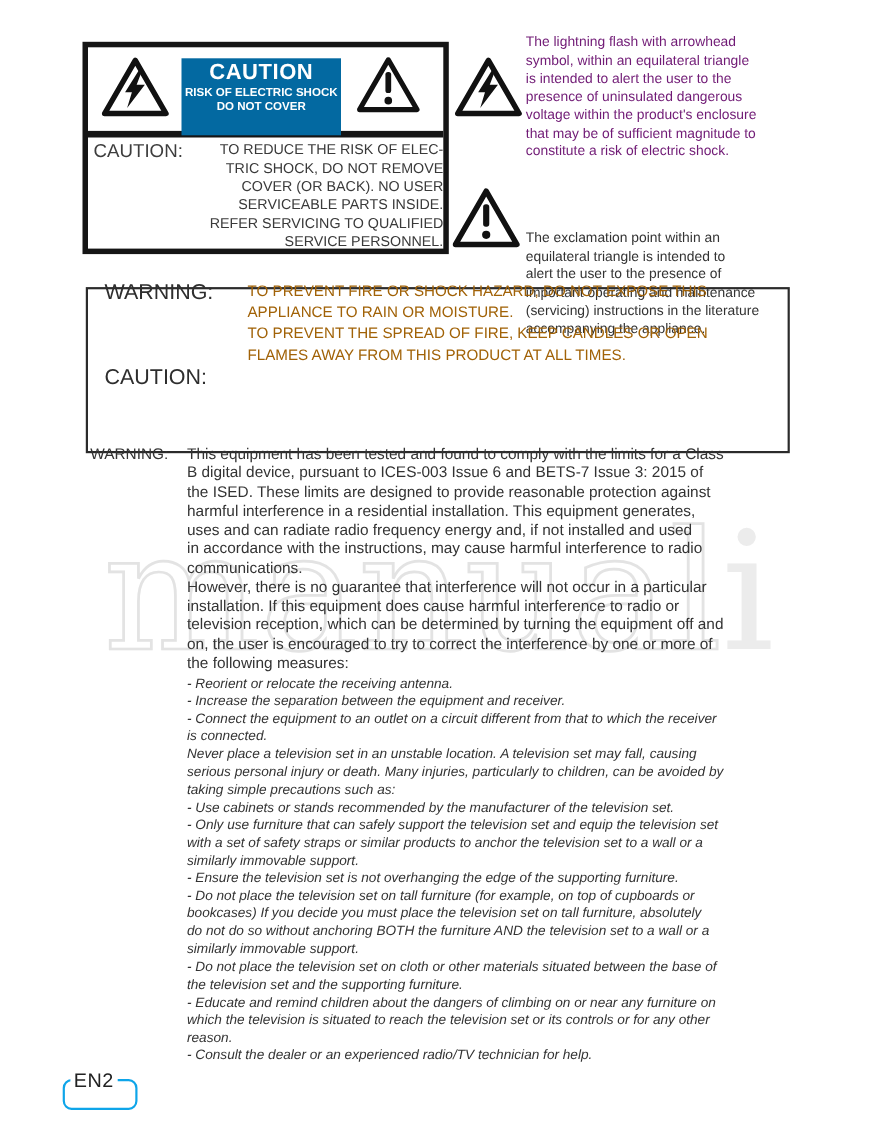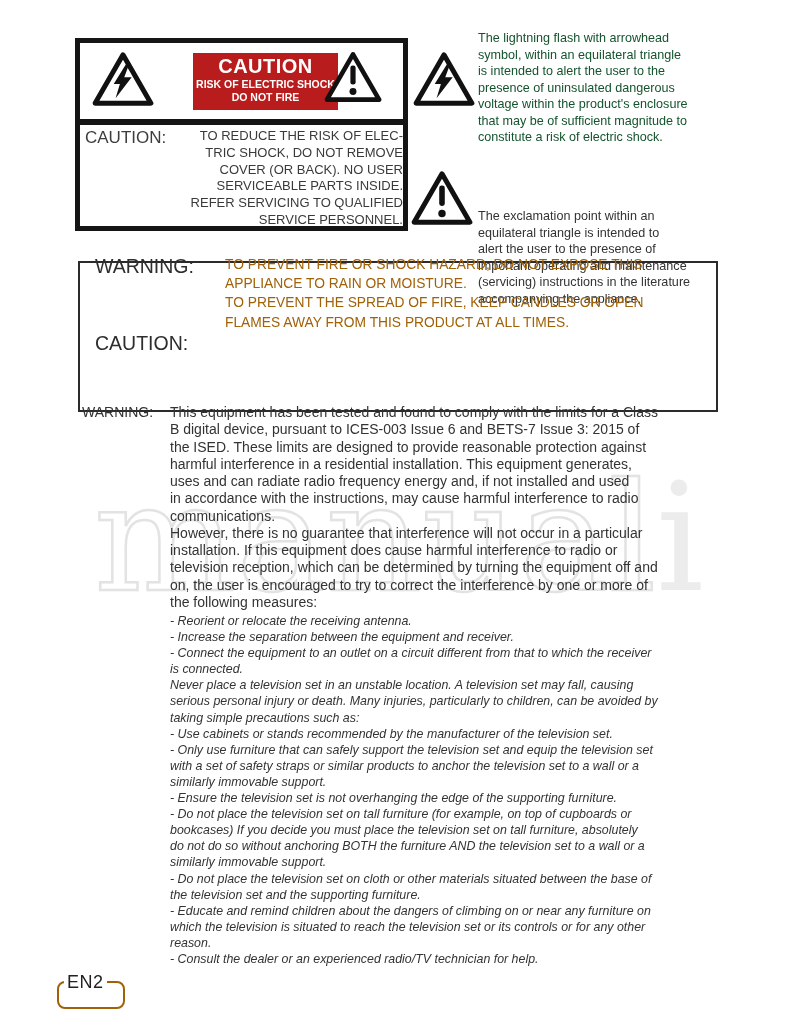--- a/index.html
+++ b/index.html
@@ -31,37 +31,37 @@
     height: 193px;
     border: 5px solid #151515;
     box-sizing: border-box;
     background: #fff;
     z-index: 1;
   }
   .cp-top { position: relative; height: 76px; }
   .cp-bolt-icon { position: absolute; left: 12px; top: 6px; }
   .cp-plate {
     position: absolute; left: 85px; top: 10px;
-    width: 145px; height: 57px;
-    background: #b91c1c; color: #ffffff; text-align: center;
-    box-sizing: border-box; padding-top: 2px; margin-left: 28px;
+    width: 145px; height: 70px;
+    background: #0369a1; color: #ffffff; text-align: center;
+    box-sizing: border-box; padding-top: 2px;
   }
   .cp-plate-title { font-size: 20px; font-weight: bold; letter-spacing: 0.5px; line-height: 23px; }
   .cp-plate-sub { font-size: 10.5px; font-weight: bold; line-height: 13px; }
   .cp-excl-icon { position: absolute; left: 244px; top: 5px; }
   .cp-divider { height: 6px; background: #151515; }
   .cp-bottom { position: relative; padding-top: 3px; }
   .cp-label { position: absolute; left: 5px; top: 3px; font-size: 17px; color: #3d3d3d; }
   .cp-text { margin-left: 88px; font-size: 13px; line-height: 16.8px; color: #3a3a3a; text-align: right; }
 
   
   .note-bolt-icon { position: absolute; left: 413px; top: 50px; z-index: 1; }
   .note-excl-icon { position: absolute; left: 411px; top: 168px; z-index: 1; }
   .note1 { position: absolute; left: 478px; top: 30px; width: 315px;
-           font-size: 12.6px; line-height: 16.5px; color: #14532d; z-index: 1; }
+           font-size: 12.6px; line-height: 16.5px; color: #701a75; z-index: 1; }
   .note2 { position: absolute; left: 478px; top: 169px; width: 315px;
            font-size: 12.6px; line-height: 16.5px; color: #333; z-index: 1; margin-top: 39px; }
 
   
   .warnbox-border {
     position: absolute; left: 78px; top: 261px;
     width: 640px; height: 151px;
     border: 2px solid #2b2b2b; box-sizing: border-box; z-index: 1;
   }
   .warnbox {
@@ -76,21 +76,21 @@
   .comp-main { font-size: 14px; line-height: 17.25px; color: #333;
                padding-left: 88px; text-indent: -88px; }
   .comp-label { display: inline-block; width: 88px; text-indent: 0; }
   .comp-prec { font-size: 12.4px; line-height: 16.1px; color: #333;
                margin-left: 88px; margin-top: 2px; font-style: italic; }
 
   
   .page-tab {
     position: absolute; left: 57px; top: 981px;
     width: 64px; height: 24px;
-    border: 2px solid #a16207; border-radius: 8px; z-index: 1;
+    border: 2px solid #0ea5e9; border-radius: 8px; z-index: 1;
   }
   .page-tab-label {
     position: absolute; left: 5px; top: -11px;
     background: #ffffff; padding: 0 3px;
     font-size: 18px; color: #222; letter-spacing: 0.5px;
   }
 </style>
 </head>
 <body>
 
@@ -105,21 +105,21 @@
 
   <div class="cpanel">
     <div class="cp-top">
       <svg class="cp-bolt-icon" width="62" height="60" viewBox="0 0 100 88">
         <path d="M50 5 L95 83 L5 83 Z" fill="#fff" stroke="#111" stroke-width="8" stroke-linejoin="round"></path>
         <polygon points="55,20 35,52 45,52 38,75 64,41 52,41 60,20" fill="#111"></polygon>
       </svg>
       <div class="cp-plate">
         <div class="cp-plate-title">CAUTION</div>
         <div class="cp-plate-sub">RISK OF ELECTRIC SHOCK</div>
-        <div class="cp-plate-sub">DO NOT FIRE</div>
+        <div class="cp-plate-sub">DO NOT COVER</div>
       </div>
       <svg class="cp-excl-icon" width="58" height="58" viewBox="0 0 100 88">
         <path d="M50 5 L95 83 L5 83 Z" fill="#fff" stroke="#111" stroke-width="8" stroke-linejoin="round"></path>
         <rect x="45.5" y="24" width="9" height="33" rx="4" fill="#111"></rect>
         <circle cx="50" cy="69" r="6" fill="#111"></circle>
       </svg>
     </div>
     <div class="cp-divider"></div>
     <div class="cp-bottom">
       <span class="cp-label">CAUTION:</span>

